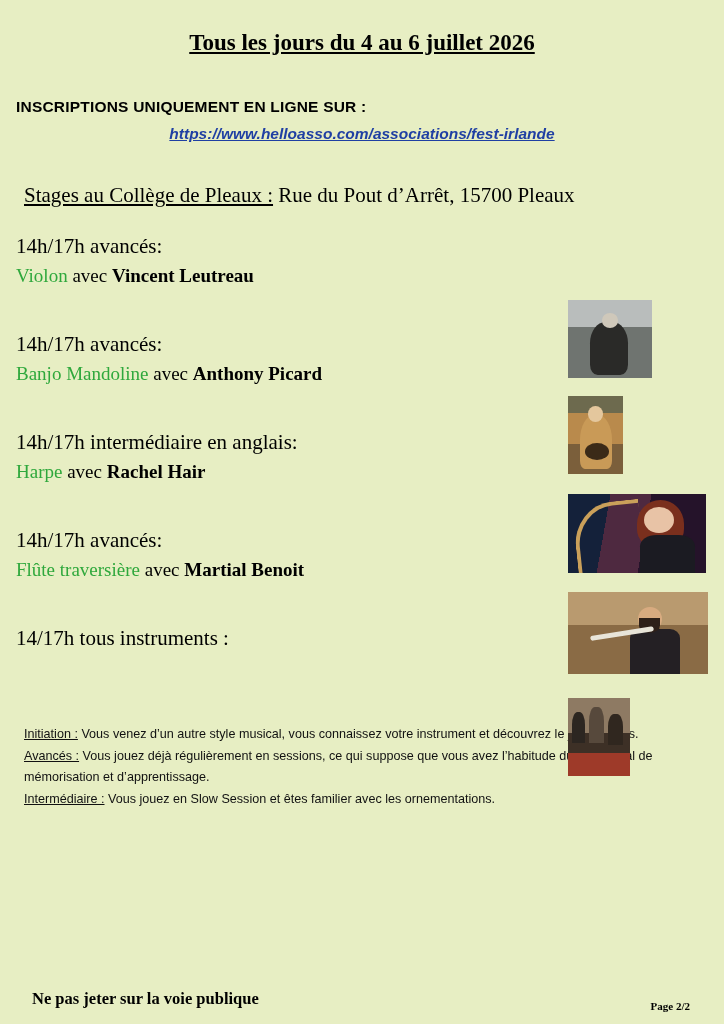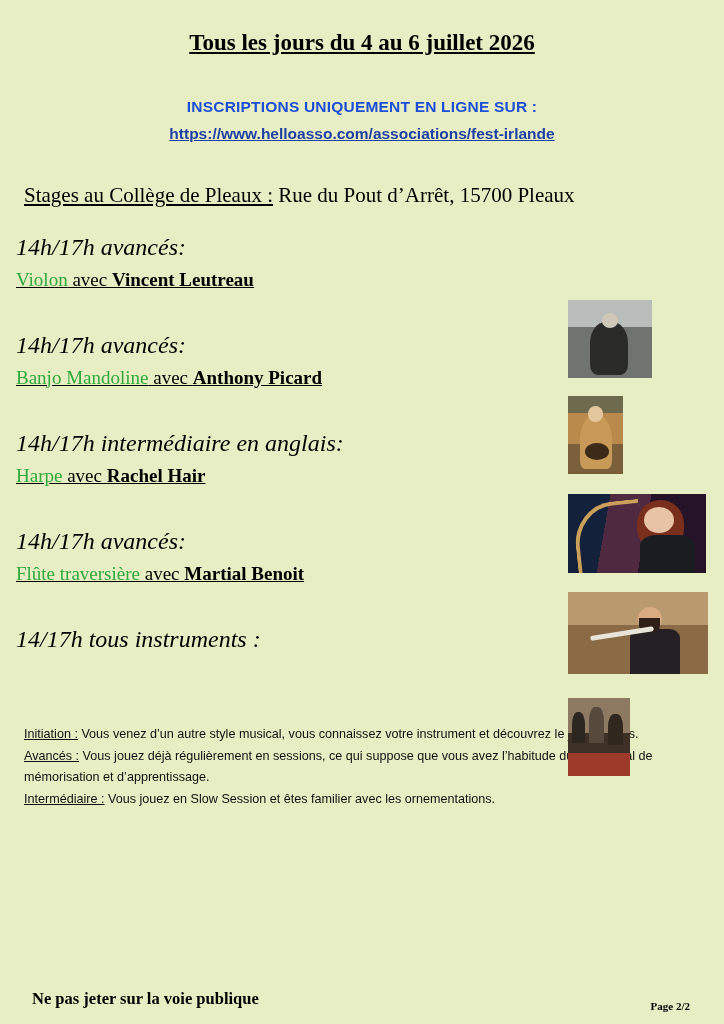--- a/index.html
+++ b/index.html
@@ -30,36 +30,36 @@
     font-size: 23px;
     font-family: "Liberation Serif", serif;
     text-decoration: underline;
     margin-top: 30px;
     letter-spacing: 0px;
     white-space: nowrap;
   }
 
   
   .reg-line {
-    text-align: center;
     margin-top: 42px;
     font-family: "Liberation Sans", sans-serif;
     font-weight: bold;
     font-size: 15.5px;
-    color: #1d4ed8;
+    color: #000000;
     letter-spacing: .2px;
   }
   .reg-url {
     text-align: center;
     margin-top: 9px;
     font-family: "Liberation Sans", sans-serif;
     font-weight: bold;
     font-size: 15.5px;
     color: #1f3fa3;
     text-decoration: underline;
+    font-style: italic;
   }
 
   
   .venue {
     margin-top: 40px;
     padding-left: 8px;
     font-size: 21px;
     white-space: nowrap;
   }
   .venue .label {
@@ -70,29 +70,27 @@
   .workshops {
     margin-top: 26px;
     position: relative;
   }
   .ws {
     position: relative;
     min-height: 74px;
     margin-bottom: 24px;
   }
   .ws-time {
-    font-style: italic;
-    font-size: 24px;
+    font-size: 21px;
     line-height: 1.15;
   }
   .ws-line2 {
     font-size: 19px;
     margin-top: 7px;
     line-height: 1.15;
-    text-decoration: underline;
   }
   .ws-instrument {
     color: #2fa83c;
   }
   .ws-avec {
     color: #000;
   }
   .ws-teacher {
     font-weight: bold;
     color: #000;

